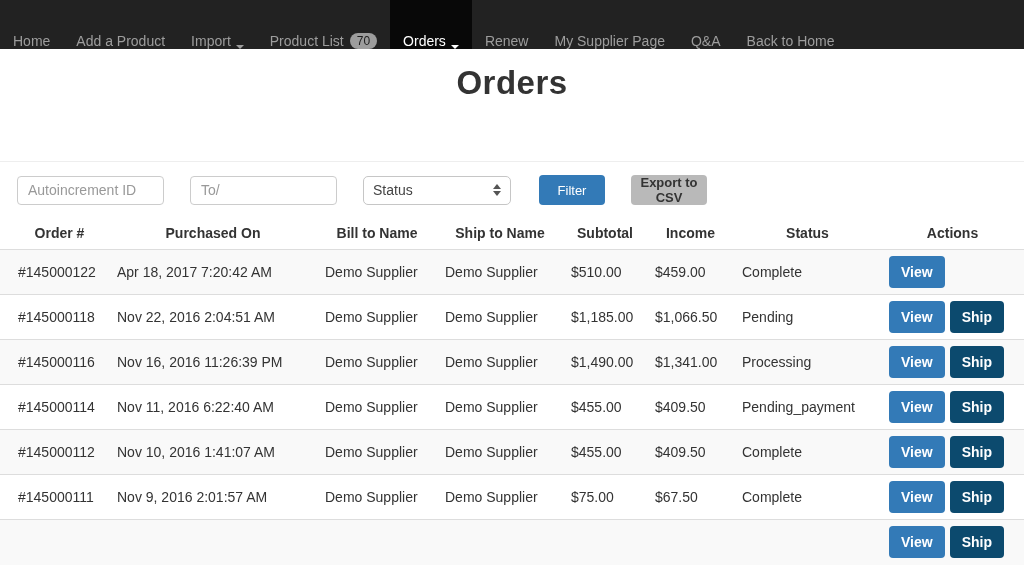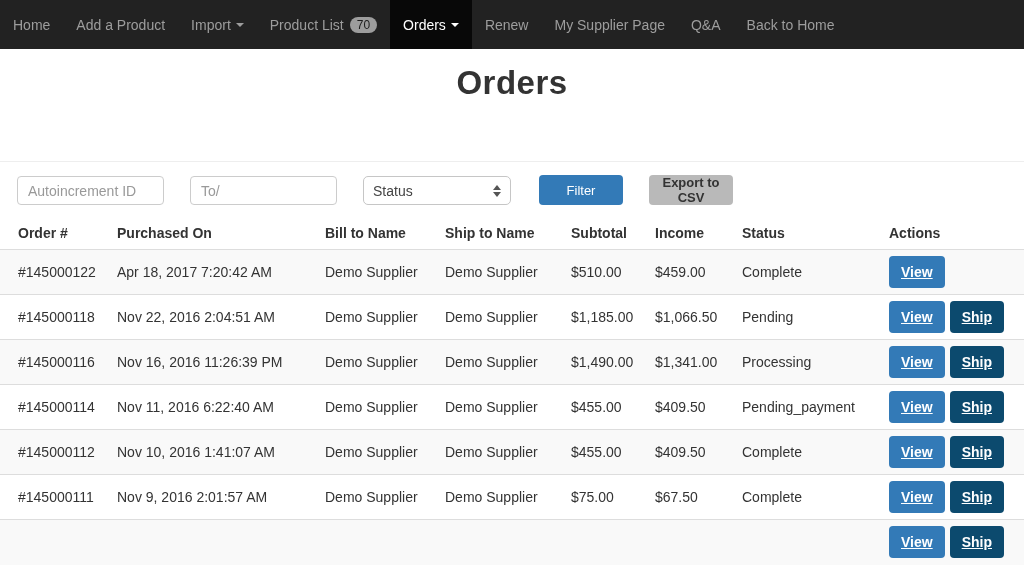--- a/index.html
+++ b/index.html
@@ -2,65 +2,65 @@
 <html><head>
 <meta charset="utf-8">
 <style>
   * { margin:0; padding:0; box-sizing:border-box; }
   html,body { width:1024px; height:576px; overflow:hidden; }
   body { font-family:"Liberation Sans", sans-serif; background:#fff; color:#333; }
 
   
   .navbar { height:49px; background:#222; display:flex; }
   .nav-list { display:flex; list-style:none; height:100%; }
-  .nav-item { display:flex; align-items:center; padding:0 13px; color:#9d9d9d;
+  .nav-item { display:flex; align-items:flex-end; padding:0 13px; color:#9d9d9d;
               font-size:14px; cursor:pointer; white-space:nowrap; }
   .nav-item.active { background:#080808; color:#fff; }
   .caret { display:inline-block; margin-left:5px; width:0; height:0;
            border-top:4px solid currentColor; border-left:4px solid transparent;
            border-right:4px solid transparent; }
   .badge { margin-left:6px; background:#9d9d9d; color:#1d1d1d; border-radius:10px;
            padding:2px 7px; font-size:12px; font-weight:normal; line-height:1; }
 
   
   .title-block { height:112px; }
   .page-title { text-align:center; font-size:33px; font-weight:bold; color:#333;
                 padding-top:15px; letter-spacing:.5px; }
 
   
   .filter-section { border-top:1px solid #eee; padding:13px 0 11px 17px;
-                    display:flex; align-items:flex-end; }
+                    display:flex; align-items:center; }
   .filter-input { width:147px; height:29px; border:1px solid #ccc; border-radius:4px;
                   padding:0 10px; font-size:14px; color:#555; margin-right:26px;
                   font-family:inherit; outline:none; }
   .filter-input::placeholder { color:#999; }
   .status-select { width:148px; height:29px; border:1px solid #c6c6c6; border-radius:5px;
                    display:flex; align-items:center; justify-content:space-between;
                    padding:0 9px; font-size:14px; color:#444; background:#fff;
                    margin-right:28px; cursor:pointer; }
   .stepper { display:flex; flex-direction:column; align-items:center; line-height:0; }
   .stepper i { width:0; height:0; border-left:4px solid transparent;
                border-right:4px solid transparent; display:block; }
   .stepper i.up { border-bottom:5px solid #555; margin-bottom:2px; }
   .stepper i.down { border-top:5px solid #555; }
   .btn { height:30px; border:none; border-radius:4px; font-size:13px;
          font-family:inherit; cursor:pointer; }
-  .btn-filter { width:84px; background:#337ab7; color:#fff; margin-right:26px; }
-  .btn-export { width:84px; background:#b9b9b9; color:#333; font-weight:bold; }
+  .btn-filter { width:66px; background:#337ab7; color:#fff; margin-right:26px; }
+  .btn-export { width:76px; background:#b9b9b9; color:#333; font-weight:bold; }
 
   
   .orders-table { width:100%; border-collapse:collapse; font-size:14px; table-layout:fixed; }
-  .orders-table th { text-align:left; font-weight:bold; color:#333;
+  .orders-table th { text-align:center; font-weight:bold; color:#333;
                      padding:9px 8px 8px 8px; border-bottom:1px solid #ddd; }
   .orders-table th:first-child, .orders-table td:first-child { padding-left:18px; }
   .orders-table td { padding:6px 8px; border-top:1px solid #ddd; height:45px;
                      vertical-align:middle; color:#333; }
   .orders-table tbody tr:nth-child(odd) { background:#f9f9f9; }
   .row-btn { border:none; border-radius:4px; padding:8px 12px; font-size:14px;
-             font-family:inherit; cursor:pointer; margin-right:5px; font-weight:bold;text-decoration:underline; }
+             font-family:inherit; cursor:pointer; margin-right:5px; font-weight:bold; }
   .btn-view { background:#337ab7; color:#fff; }
   .btn-ship { background:#0c4a6e; color:#fff; }
 </style>
 </head>
 <body>
 
 <nav class="navbar">
   <ul class="nav-list">
       <li class="nav-item">
         <span>Home</span>

